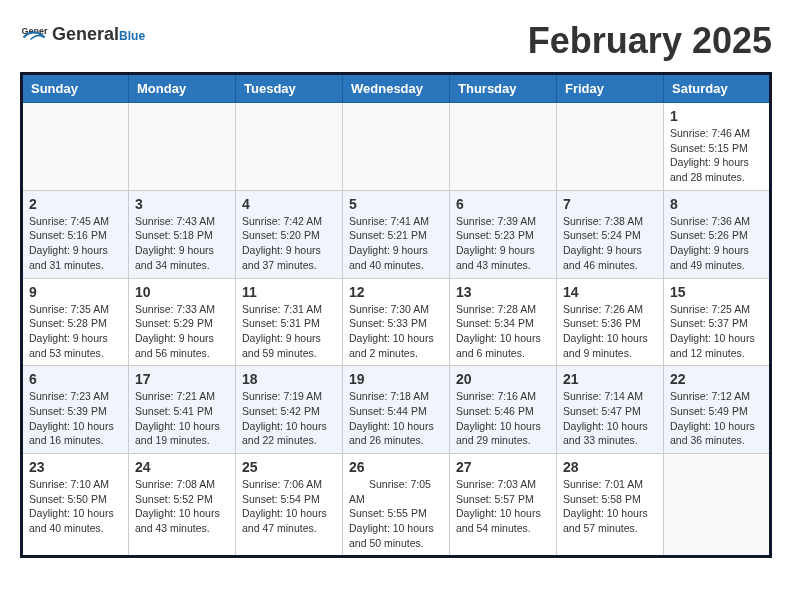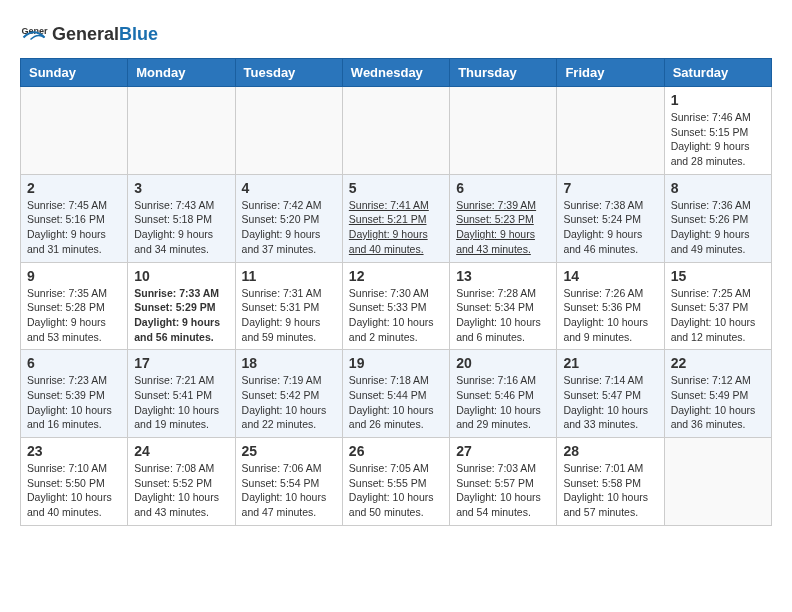--- a/index.html
+++ b/index.html
@@ -33,21 +33,21 @@
       font-weight: bold;
       color: #333;
     }
     .location-title {
       font-size: 16px;
       color: #555;
     }
     .calendar {
       width: 100%;
       border-collapse: collapse;
-      border: 1px solid #0f172a;
+      border: 3px solid #0f172a;
     }
     .calendar th {
       background-color: #2a75bb;
       color: #fff;
       text-align: left;
       padding: 6px 8px;
       font-size: 13px;
       border: 1px solid #1a5fa0;
     }
     .calendar td {
@@ -82,25 +82,26 @@
 
 <div class="header-section">
   <div class="logo">
     <svg class="logo-icon" viewBox="0 0 40 40" xmlns="http://www.w3.org/2000/svg">
       <text x="2" y="20" font-size="13" font-weight="bold" fill="#333">General</text>
       <path d="M5 25 Q20 10 35 25" stroke="#1a6faf" stroke-width="3" fill="none"></path>
       <path d="M15 28 Q25 18 35 25" stroke="#1a6faf" stroke-width="2" fill="none"></path>
     </svg>
     <div>
       <div>
-        <span style="font-size:18px;font-weight:bold;color:#333;">General</span><span style="font-size:18px;font-weight:bold;color:#1a6faf;">Blue</span>
+        <span style="font-size:18px;font-weight:bold;color:#333;">General</span><span style="font-size:12px;font-weight:bold;color:#1a6faf;">Blue</span>
       </div>
     </div>
   </div>
   <div class="title-section">
+    <div class="month-title">February 2025</div>
   </div>
 </div>
 
 <table class="calendar">
   <thead>
     <tr>
     <th>Sunday</th>
         <th>Monday</th>
         <th>Tuesday</th>
         <th>Wednesday</th>
@@ -124,38 +125,38 @@
       <tr class="row-alt">
         <td><span class="day-number">2</span><span class="day-info" style="white-space: pre-line;">Sunrise: 7:45 AM
 Sunset: 5:16 PM
 Daylight: 9 hours and 31 minutes.</span></td>
         <td><span class="day-number">3</span><span class="day-info" style="white-space: pre-line;">Sunrise: 7:43 AM
 Sunset: 5:18 PM
 Daylight: 9 hours and 34 minutes.</span></td>
         <td><span class="day-number">4</span><span class="day-info" style="white-space: pre-line;">Sunrise: 7:42 AM
 Sunset: 5:20 PM
 Daylight: 9 hours and 37 minutes.</span></td>
-        <td><span class="day-number">5</span><span class="day-info" style="white-space: pre-line; text-decoration: underline;">Sunrise: 7:41 AM
+        <td><span class="day-number">5</span><span class="day-info" style="white-space: pre-line;">Sunrise: 7:41 AM
 Sunset: 5:21 PM
 Daylight: 9 hours and 40 minutes.</span></td>
-        <td><span class="day-number">6</span><span class="day-info" style="white-space: pre-line; text-decoration: underline;">Sunrise: 7:39 AM
+        <td><span class="day-number">6</span><span class="day-info" style="white-space: pre-line;">Sunrise: 7:39 AM
 Sunset: 5:23 PM
 Daylight: 9 hours and 43 minutes.</span></td>
         <td><span class="day-number">7</span><span class="day-info" style="white-space: pre-line;">Sunrise: 7:38 AM
 Sunset: 5:24 PM
 Daylight: 9 hours and 46 minutes.</span></td>
         <td><span class="day-number">8</span><span class="day-info" style="white-space: pre-line; margin-top: 17px;">Sunrise: 7:36 AM
 Sunset: 5:26 PM
 Daylight: 9 hours and 49 minutes.</span></td>
       </tr>
       <tr>
         <td><span class="day-number">9</span><span class="day-info" style="white-space: pre-line;">Sunrise: 7:35 AM
 Sunset: 5:28 PM
 Daylight: 9 hours and 53 minutes.</span></td>
-        <td><span class="day-number">10</span><span class="day-info" style="white-space: pre-line; font-weight: bold;">Sunrise: 7:33 AM
+        <td><span class="day-number">10</span><span class="day-info" style="white-space: pre-line;">Sunrise: 7:33 AM
 Sunset: 5:29 PM
 Daylight: 9 hours and 56 minutes.</span></td>
         <td><span class="day-number">11</span><span class="day-info" style="white-space: pre-line;">Sunrise: 7:31 AM
 Sunset: 5:31 PM
 Daylight: 9 hours and 59 minutes.</span></td>
         <td><span class="day-number">12</span><span class="day-info" style="white-space: pre-line;">Sunrise: 7:30 AM
 Sunset: 5:33 PM
 Daylight: 10 hours and 2 minutes.</span></td>
         <td><span class="day-number">13</span><span class="day-info" style="white-space: pre-line;">Sunrise: 7:28 AM
 Sunset: 5:34 PM
@@ -193,21 +194,21 @@
       <tr>
         <td><span class="day-number">23</span><span class="day-info" style="white-space: pre-line;">Sunrise: 7:10 AM
 Sunset: 5:50 PM
 Daylight: 10 hours and 40 minutes.</span></td>
         <td><span class="day-number">24</span><span class="day-info" style="white-space: pre-line;">Sunrise: 7:08 AM
 Sunset: 5:52 PM
 Daylight: 10 hours and 43 minutes.</span></td>
         <td><span class="day-number">25</span><span class="day-info" style="white-space: pre-line; margin-top: 41px;">Sunrise: 7:06 AM
 Sunset: 5:54 PM
 Daylight: 10 hours and 47 minutes.</span></td>
-        <td><span class="day-number">26</span><span class="day-info" style="white-space: pre-line;">Sunrise: 7:05 AM
+        <td><span class="day-number">26</span><span class="day-info" style="white-space: pre-line; margin-left: 20px;">Sunrise: 7:05 AM
 Sunset: 5:55 PM
 Daylight: 10 hours and 50 minutes.</span></td>
         <td><span class="day-number">27</span><span class="day-info" style="white-space: pre-line;">Sunrise: 7:03 AM
 Sunset: 5:57 PM
 Daylight: 10 hours and 54 minutes.</span></td>
         <td><span class="day-number">28</span><span class="day-info" style="white-space: pre-line;">Sunrise: 7:01 AM
 Sunset: 5:58 PM
 Daylight: 10 hours and 57 minutes.</span></td>
         <td class="empty-cell"></td>
       </tr>

